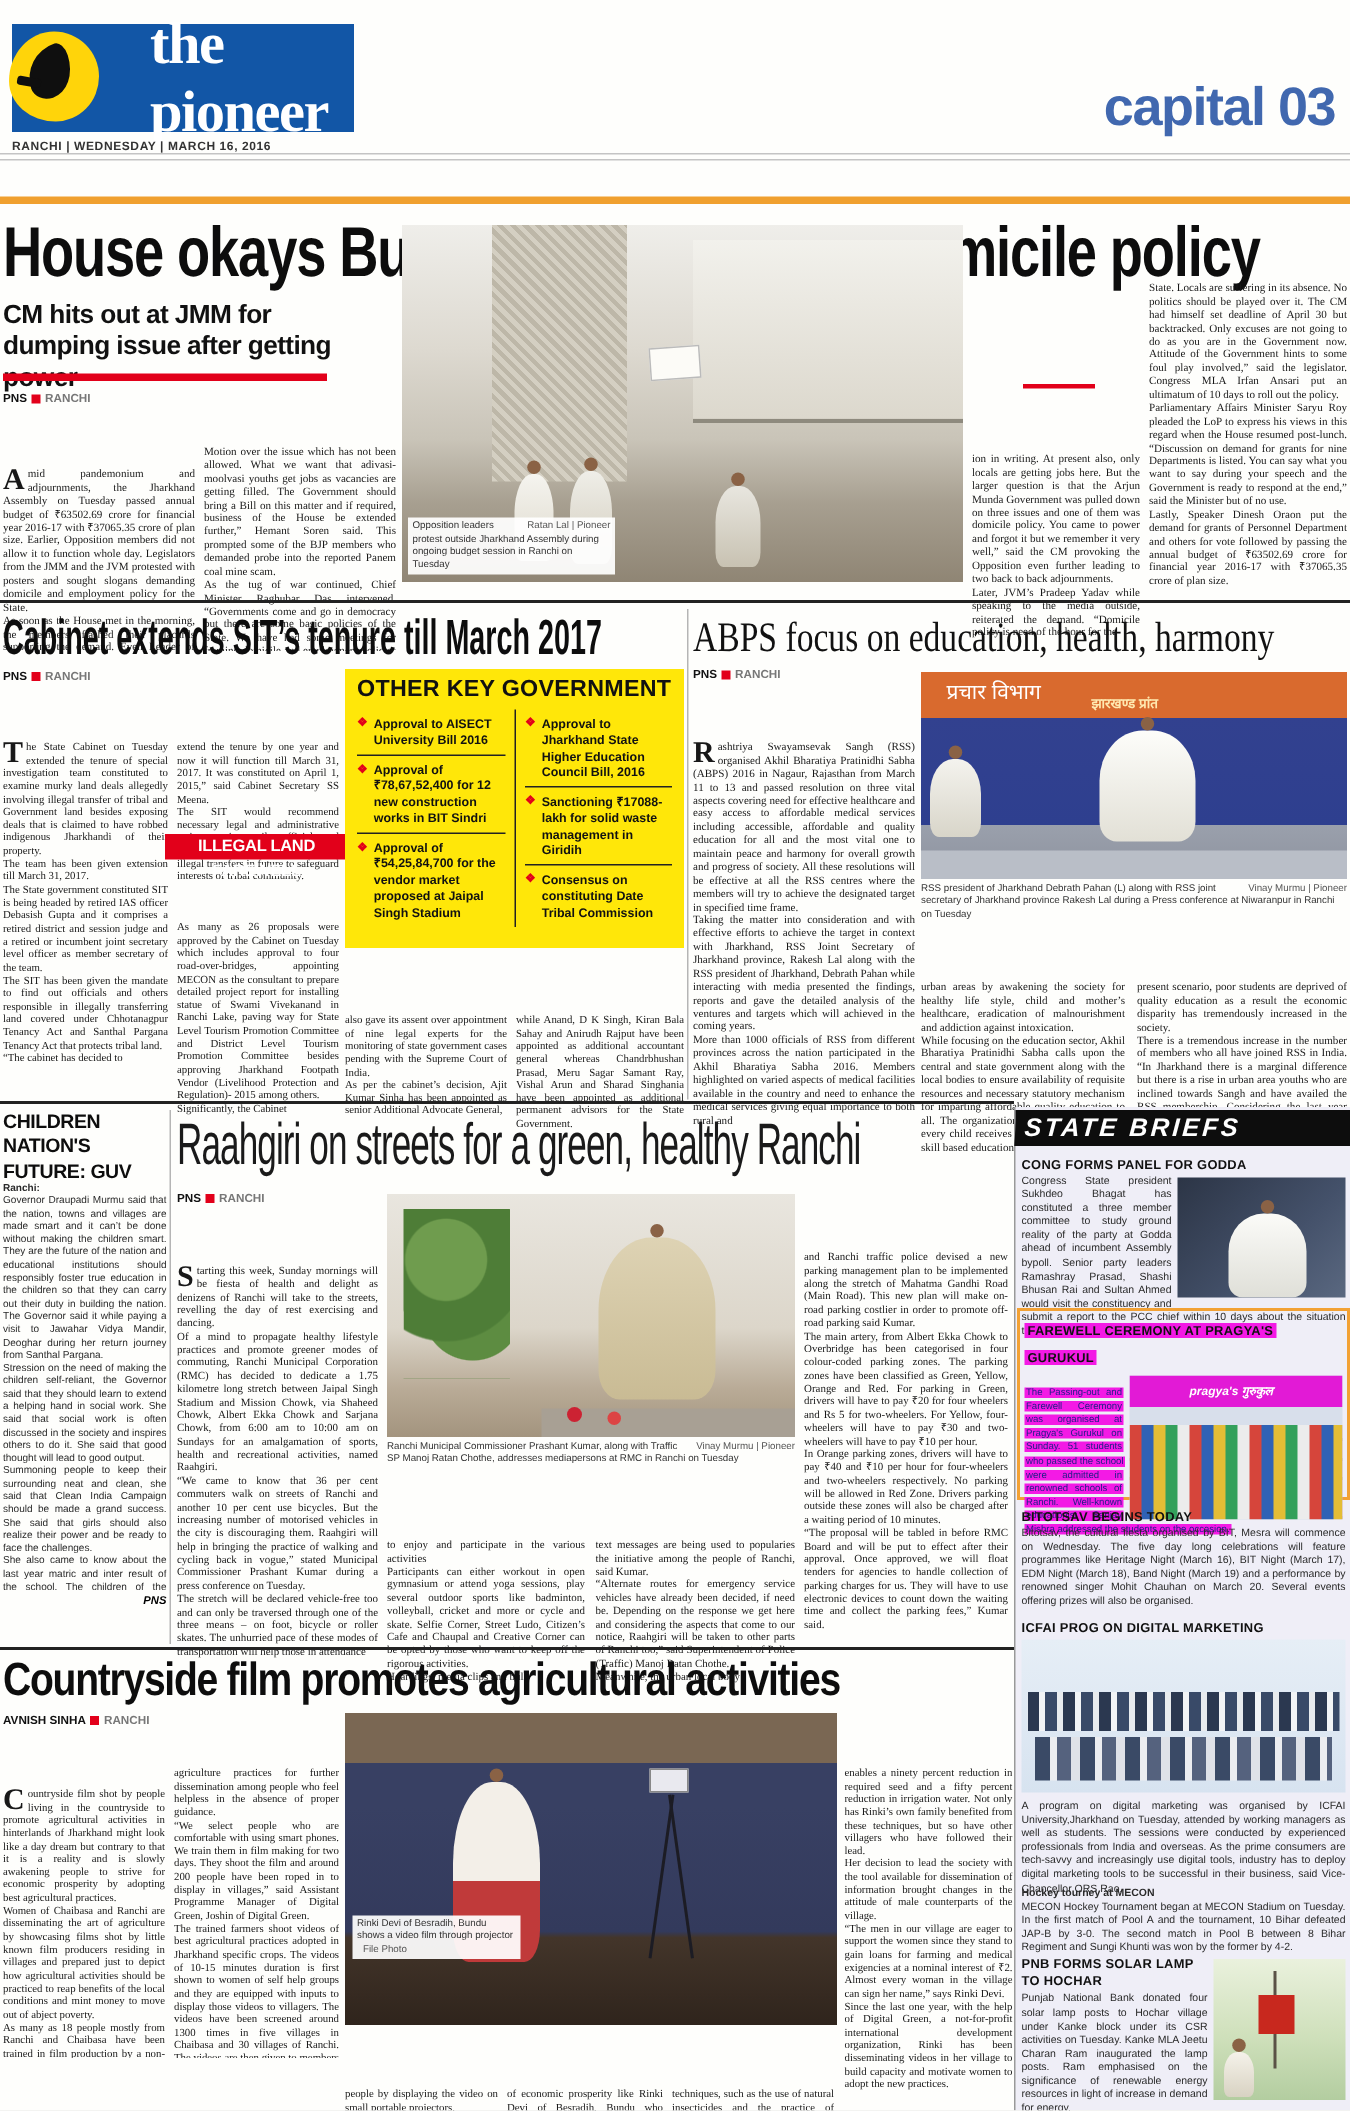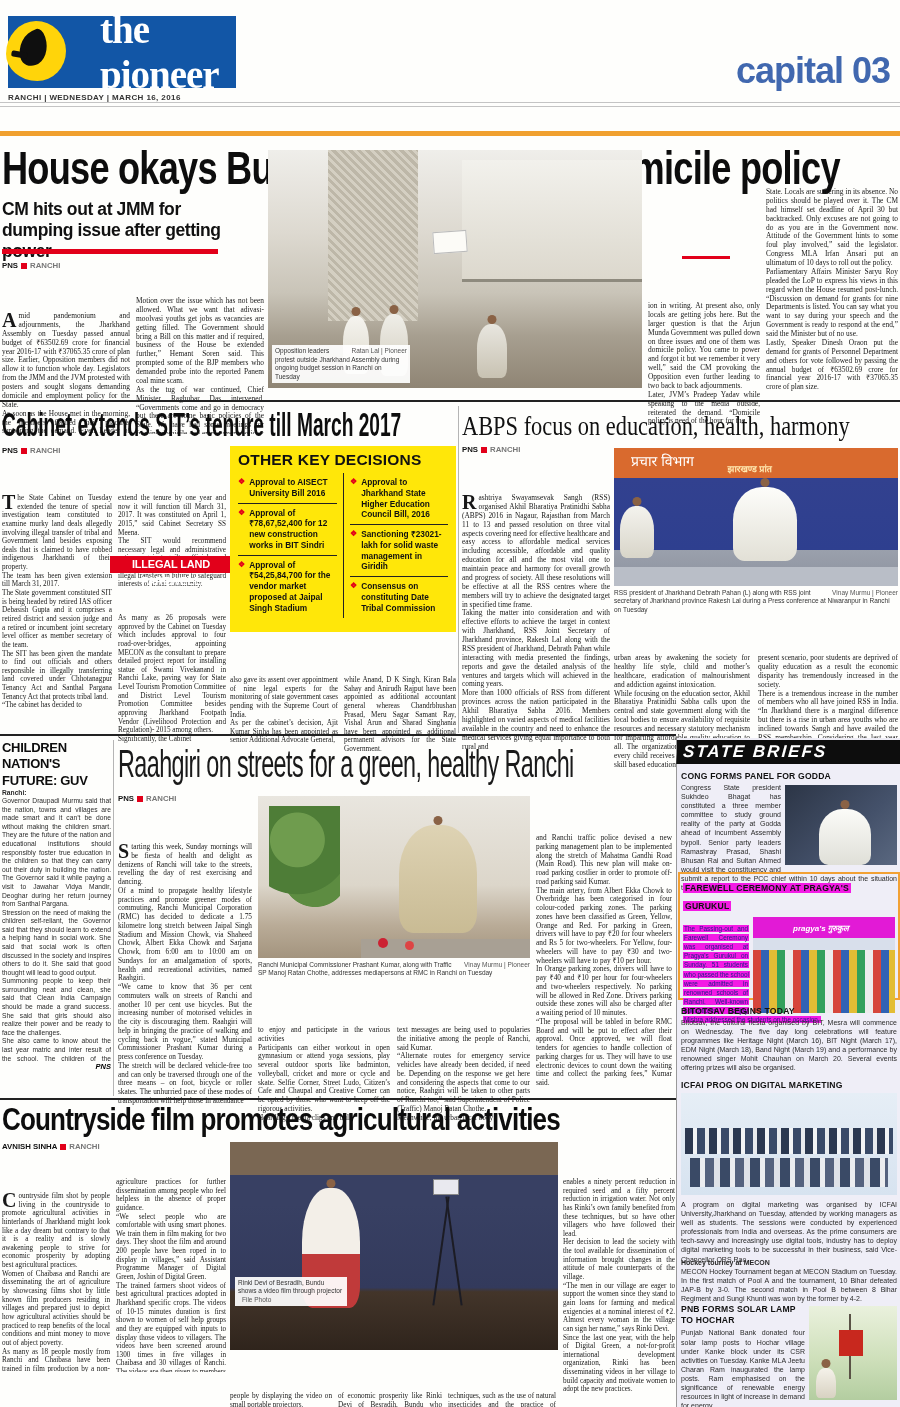--- a/index.html
+++ b/index.html
@@ -158,21 +158,21 @@
 The SIT has been given the mandate to find out officials and others responsible in illegally transferring land covered under Chhotanagpur Tenancy Act and Santhal Pargana Tenancy Act that protects tribal land.
 “The cabinet has decided to</div>
   <div class="abs serif-body" style="left:118px;top:458px;width:108px;height:96px;font-size:7.2px;">extend the tenure by one year and now it will function till March 31, 2017. It was constituted on April 1, 2015,” said Cabinet Secretary SS Meena.
 The SIT would recommend necessary legal and administrative actions against guilty officials and make recommendations to stop illegal transfers in future to safeguard interests of tribal community.</div>
   <div class="abs redbox" style="left:110px;top:556px;width:122px;height:17px;line-height:17px;">ILLEGAL LAND FAREWELL</div>
   <div class="abs serif-body" style="left:118px;top:578px;width:108px;height:156px;font-size:7.2px;">As many as 26 proposals were approved by the Cabinet on Tuesday which includes approval to four road-over-bridges, appointing MECON as the consultant to prepare detailed project report for installing statue of Swami Vivekanand in Ranchi Lake, paving way for State Level Tourism Promotion Committee and District Level Tourism Promotion Committee besides approving Jharkhand Footpath Vendor (Livelihood Protection and Regulation)- 2015 among others.
 Significantly, the Cabinet</div>
   <div class="abs vrule" style="left:458px;top:406px;height:327px;"></div>
 
   <div class="abs decisions" style="left:230px;top:446px;width:226px;height:186px;">
-    <div class="dec-title">OTHER KEY DECISIONS</div>
+    <div class="dec-title">OTHER KEY GOVERNMENT</div>
     <div class="dec-cols">
       <div class="dec-col">
         <div class="dec-item">
             <span class="diamond">❖</span>
             <span>Approval to AISECT University Bill 2016</span>
           </div>
         <div class="dec-item">
             <span class="diamond">❖</span>
             <span>Approval of ₹78,67,52,400 for 12 new construction works in BIT Sindri</span>
           </div>
@@ -181,21 +181,21 @@
             <span>Approval of ₹54,25,84,700 for the vendor market proposed at Jaipal Singh Stadium</span>
           </div>
       </div>
       <div class="dec-col">
         <div class="dec-item">
             <span class="diamond">❖</span>
             <span>Approval to Jharkhand State Higher Education Council Bill, 2016</span>
           </div>
         <div class="dec-item">
             <span class="diamond">❖</span>
-            <span>Sanctioning ₹23021-lakh for solid waste management in Giridih</span>
+            <span>Sanctioning ₹17088-lakh for solid waste management in Giridih</span>
           </div>
         <div class="dec-item">
             <span class="diamond">❖</span>
             <span>Consensus on constituting Date Tribal Commission</span>
           </div>
       </div>
     </div>
   </div>
   <div class="abs serif-body" style="left:344px;top:640px;width:112px;height:94px;font-size:7.2px;">while Anand, D K Singh, Kiran Bala Sahay and Anirudh Rajput have been appointed as additional accountant general whereas Chandrbhushan Prasad, Meru Sagar Samant Ray, Vishal Arun and Sharad Singhania have been appointed as additional permanent advisors for the State Government.</div>
   <div class="abs serif-body" style="left:230px;top:640px;width:108px;height:94px;font-size:7.2px;">also gave its assent over appointment of nine legal experts for the monitoring of state government cases pending with the Supreme Court of India.

